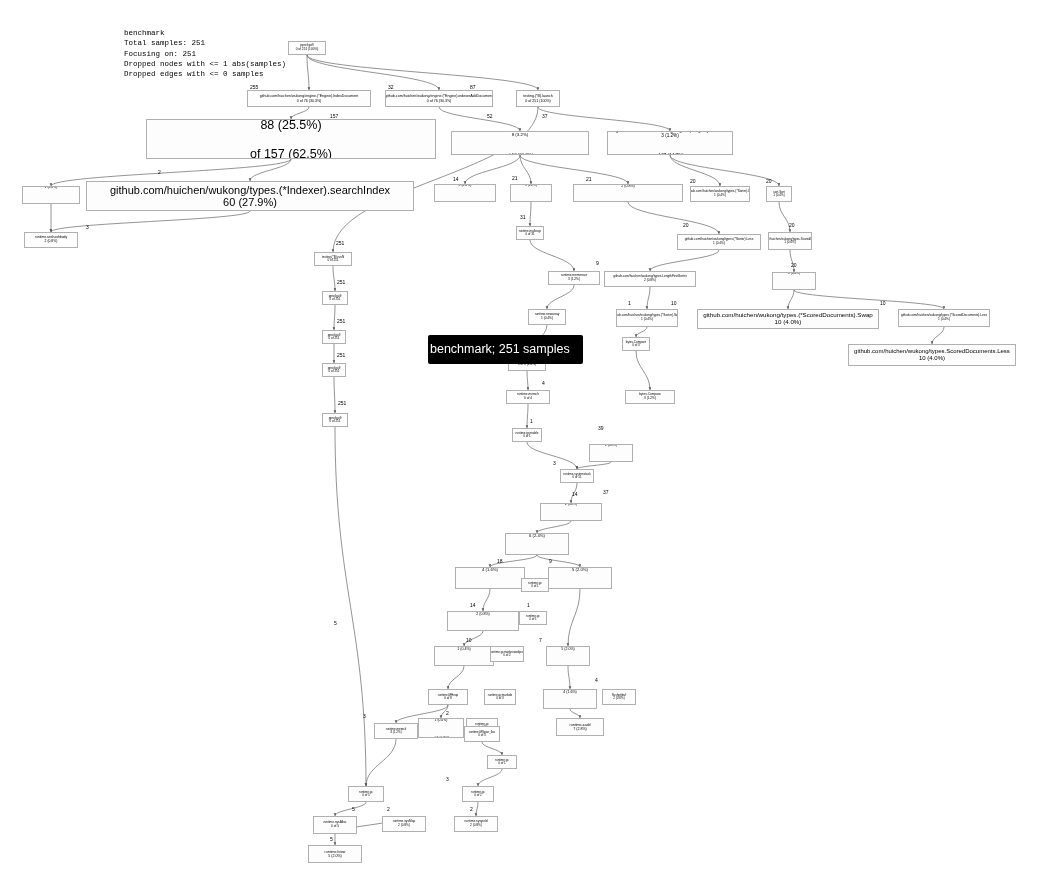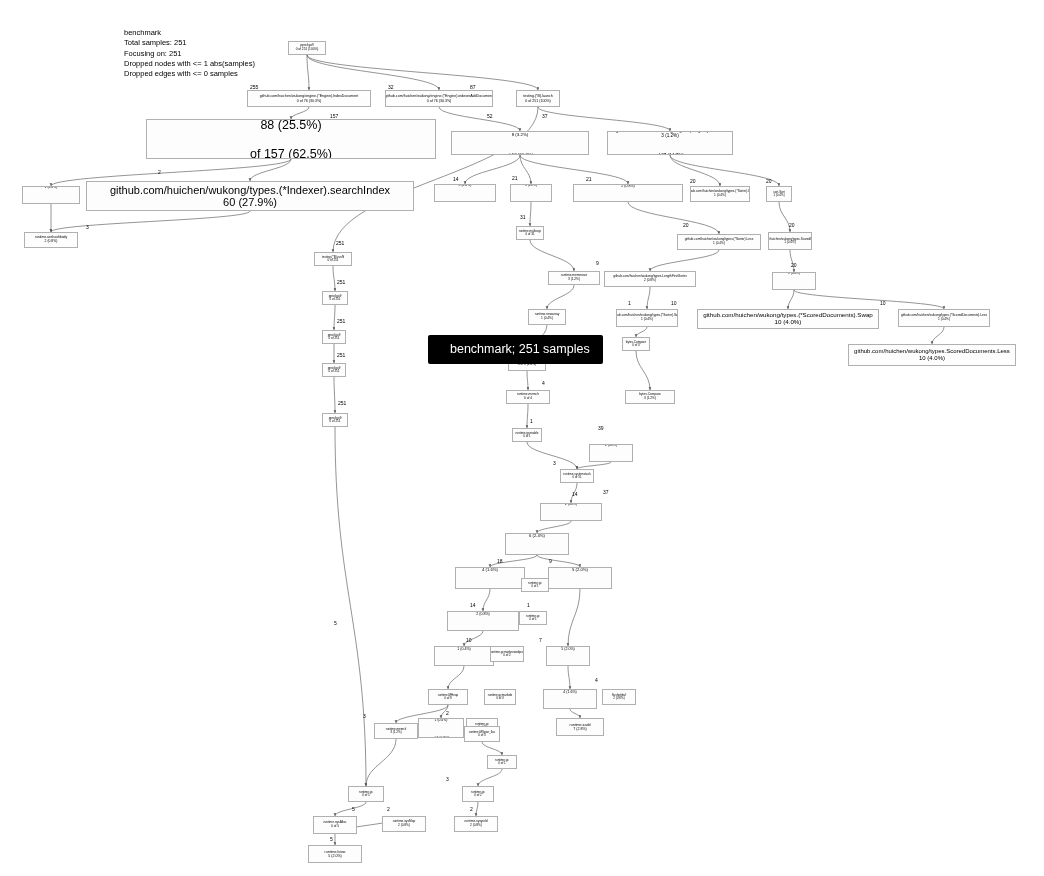--- a/index.html
+++ b/index.html
@@ -26,20 +26,21 @@
     pointer-events: none;
   }
   .legend {
     position: absolute;
     left: 124px;
     top: 28px;
     font-size: 7.5px;
     line-height: 1.38;
     white-space: pre;
     color: #000;
+    font-family: Liberation Mono, monospace;
   }
   .node {
     position: absolute;
     box-sizing: border-box;
     border: 1px solid #b0b0b0;
     background: #fdfdfd;
     text-align: center;
     color: #000;
     overflow: hidden;
     display: flex;
@@ -50,21 +51,21 @@
     white-space: pre;
   }
   .node .l1 { display:block; }
   .node .l2 { display:block; }
   .node .l3 { display:block;margin-top:15px; }
   .tooltip {
     position: absolute;
     background: #000000;
     color: #ffffff;
     font-size: 12.5px;
-    padding: 7px 13px 8px 22px;
+    padding: 7px 13px 8px 2px;
     border-radius: 2px;
     white-space: nowrap;
     z-index: 50;
   }
   .elabel {
     position: absolute;
     font-size: 5px;
     color: #000;
     background: transparent;
     white-space: nowrap;

